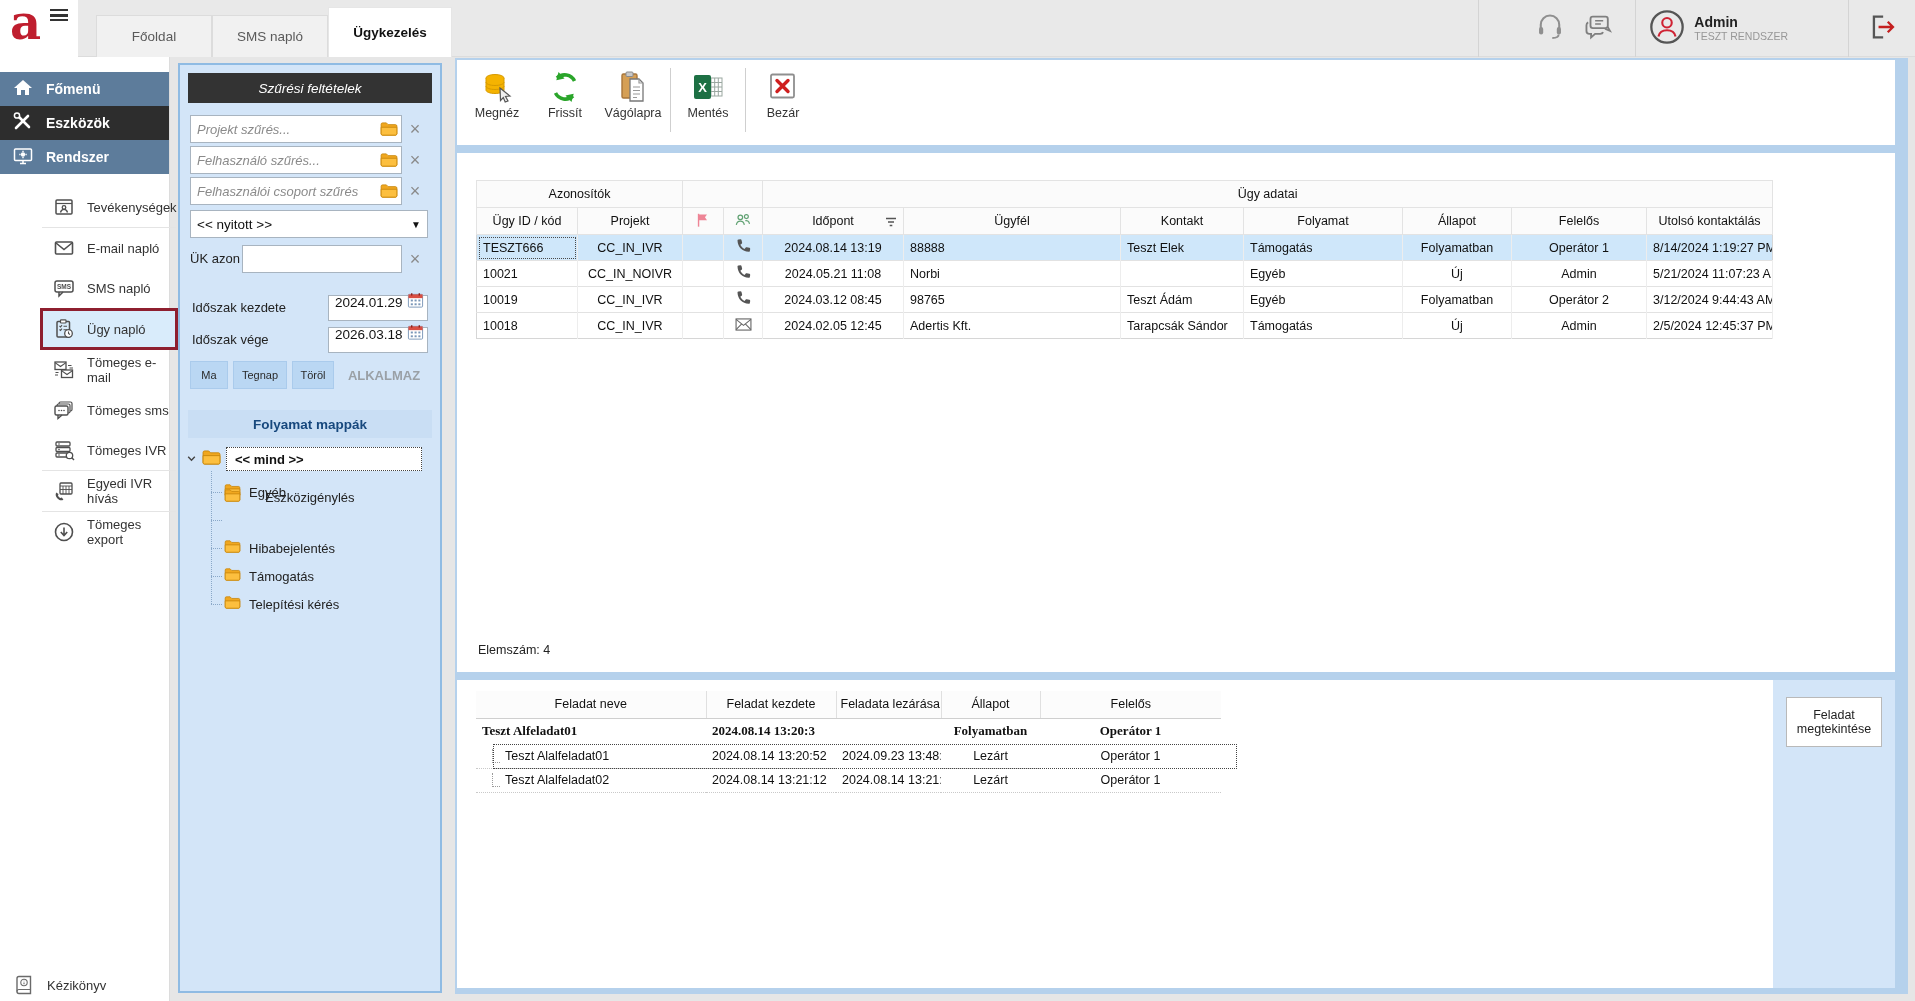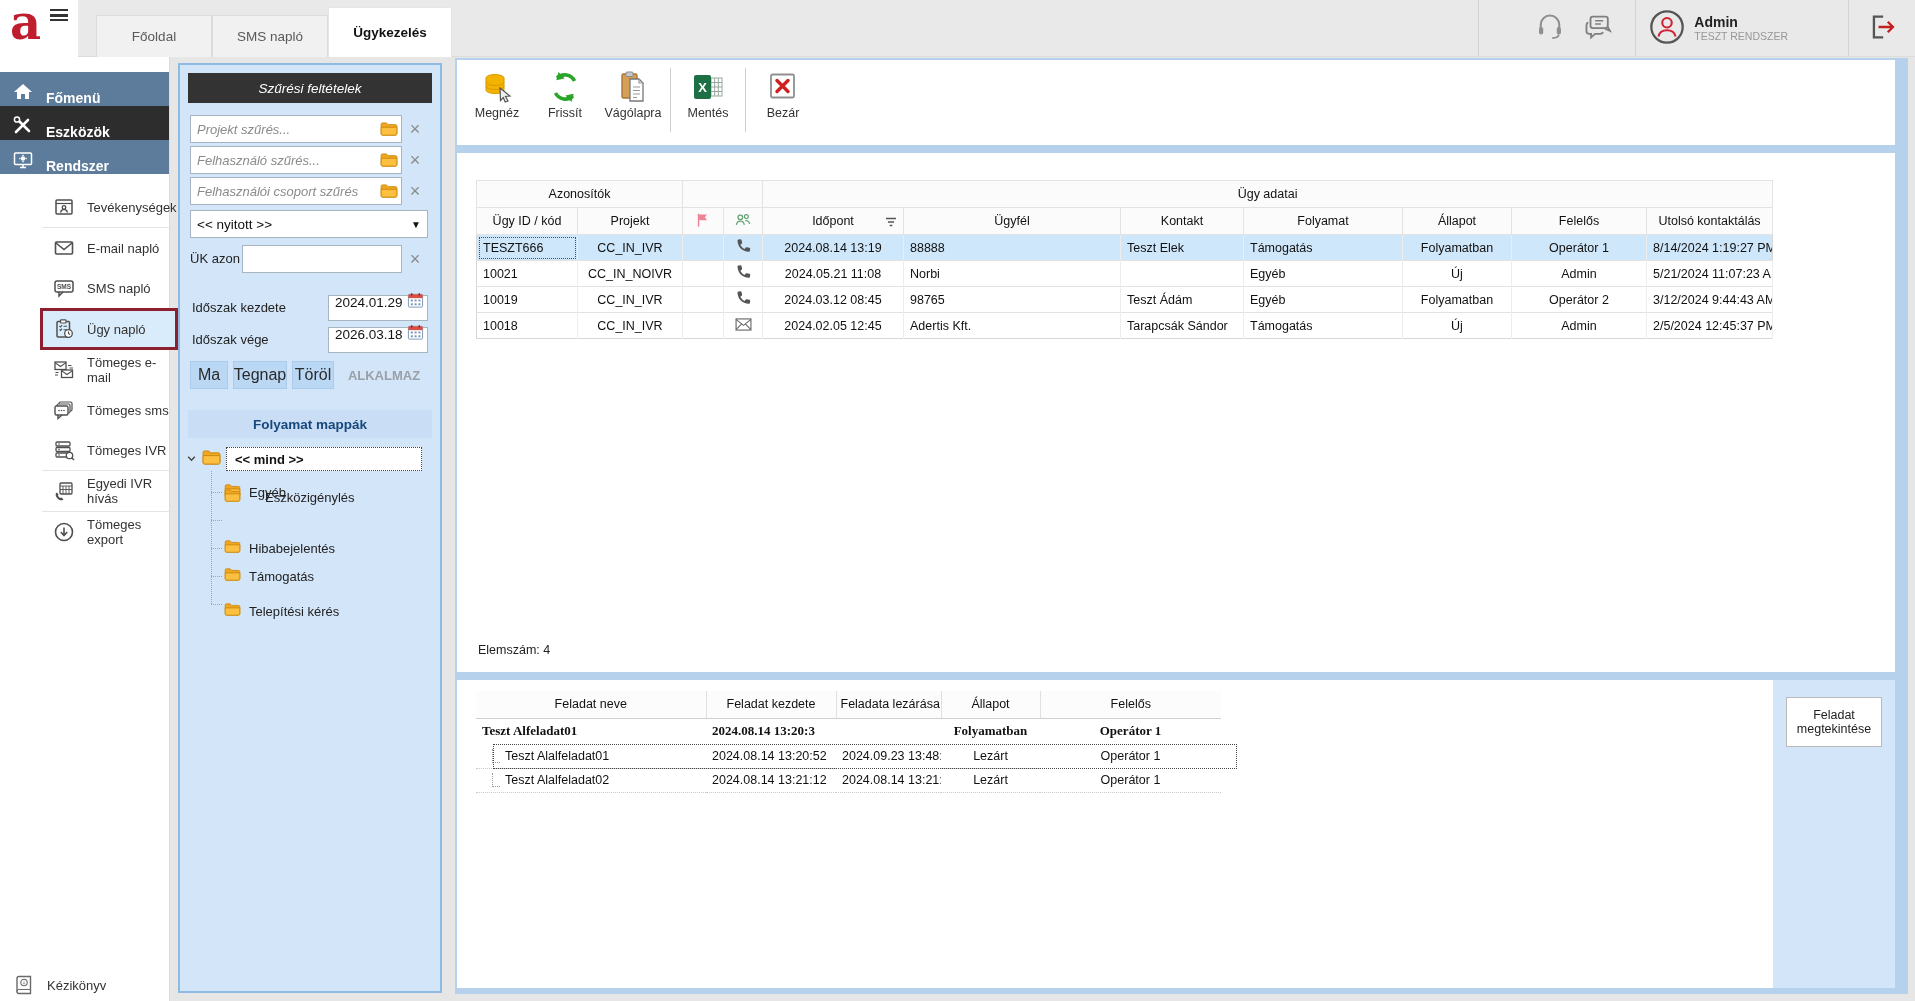--- a/index.html
+++ b/index.html
@@ -17,21 +17,21 @@
   .tab{width:116px;height:42px;margin-top:12px;background:#f1f1f1;border:1px solid #dcdcdc;border-bottom:none;
     display:flex;align-items:center;justify-content:center;font-size:13.5px;color:#5a5a5a;}
   .tab.active{width:124px;height:50px;background:#fff;color:#111;font-weight:600;border-color:#e6e6e6;}
   .topbar-right{position:absolute;right:0;top:0;height:57px;display:flex;align-items:center;}
   .tb-sep{width:1px;height:57px;background:#d4d4d4;}
   .user-name{font-size:14px;font-weight:bold;color:#222;line-height:15px;}
   .user-sys{font-size:10.5px;color:#979797;line-height:13px;}
 
   
   .sidebar{position:absolute;left:0;top:57px;width:170px;height:944px;background:#fff;border-right:1px solid #dcdcdc;}
-  .side-section{height:34px;display:flex;align-items:flex-end;padding-left:12px;gap:12px;color:#fff;font-size:14px;font-weight:600;}
+  .side-section{height:34px;display:flex;align-items:center;padding-left:12px;gap:12px;color:#fff;font-size:14px;font-weight:600;}
   .side-section.slate{background:#5d7c9b;}
   .side-section.dark{background:#2d2d2d;}
   .side-items{position:absolute;left:8px;top:130px;width:170px;padding-left:32px;}
   .side-item{height:40px;display:flex;align-items:center;padding-left:13px;gap:12px;font-size:13px;color:#333;cursor:pointer;}
   .side-item .sicon{width:22px;height:22px;flex:0 0 22px;display:flex;align-items:center;justify-content:center;}
   .side-item.selected{background:#d9ecfb;border:3px solid #8e1f2f;height:42px;padding-left:10px;}
   .side-div{height:1px;background:#e4e4e4;margin:0 2px;}
   .manual{position:absolute;left:0;top:908px;width:170px;}
 
   
@@ -43,21 +43,21 @@
     font-family:"Liberation Sans",sans-serif;color:#222;}
   .fp-input::placeholder{color:#8a8a8a;font-style:italic;}
   .fp-folder{position:absolute;right:40px;top:7px;width:18px;height:14px;pointer-events:none;}
   .fp-x{width:26px;height:28px;display:flex;align-items:center;justify-content:center;color:#8a8a8a;font-size:18px;cursor:pointer;}
   .fp-select{position:absolute;left:10px;width:238px;height:28px;background:#fff;border:1px solid #a8b4c0;
     font-size:13.5px;color:#111;display:flex;align-items:center;padding:0 6px;justify-content:space-between;cursor:pointer;}
   .fp-select .car{font-size:10px;color:#111;}
   .fp-label{font-size:13px;color:#222;line-height:28px;}
   .datebox{width:100px;height:26px;background:#fff;border:1px solid #a8b4c0;display:flex;align-items:center;
     justify-content:space-between;padding:0 3px 12px 6px;font-size:13.5px;color:#111;}
-  .fp-btn{height:28px;background:#bad7f3;color:#2a2a2a;font-size:16px;display:flex;align-items:center;
+  .fp-btn{height:28px;background:#bad7f3;color:#2a2a2a;font-size:11px;display:flex;align-items:center;
     justify-content:center;cursor:pointer;border:1px solid #aacbec;}
   .fp-apply{height:28px;color:#9aa0a6;font-size:13px;font-weight:600;display:flex;align-items:center;justify-content:center;}
   .fm-header{position:absolute;left:8px;top:345px;width:244px;height:28px;background:#c9def4;color:#17487d;
     font-size:13.5px;font-weight:600;display:flex;align-items:center;justify-content:center;}
   .tree-root{position:absolute;left:6px;top:382px;display:flex;align-items:center;gap:5px;}
   .root-box{width:196px;height:24px;border:1px dotted #444;background:#fff;font-size:13px;font-weight:bold;color:#111;
     display:flex;align-items:center;padding-left:8px;}
   .tree-child{position:absolute;left:44px;display:flex;align-items:center;gap:8px;font-size:13px;color:#222;height:24px;}
   .tree-vline{position:absolute;left:31px;top:406px;width:1px;height:133px;border-left:1px dotted #8aa8c8;}
   .tree-hstub{position:absolute;left:31px;width:11px;height:1px;border-top:1px dotted #8aa8c8;}
@@ -447,21 +447,21 @@
         </svg></span>
     <span>Hibabejelentés</span>
   </div>
   <div class="tree-child" style="top:499px;">
     <span><svg width="17" height="13" viewBox="0 0 20 16">
           <path d="M1 2.5 C1 1.7 1.6 1 2.5 1 H7 L9 3 H17.5 C18.3 3 19 3.7 19 4.5 V13.5 C19 14.3 18.3 15 17.5 15 H2.5 C1.6 15 1 14.3 1 13.5 Z" fill="#f0a71f" stroke="#c9880d"></path>
           <path d="M1 6 H19 V13.5 C19 14.3 18.3 15 17.5 15 H2.5 C1.6 15 1 14.3 1 13.5 Z" fill="#fcbf3f" stroke="#c9880d"></path>
         </svg></span>
     <span>Támogatás</span>
   </div>
-  <div class="tree-child" style="top:527px;margin-top:7px;">
+  <div class="tree-child" style="top:527px;">
     <span><svg width="17" height="13" viewBox="0 0 20 16">
           <path d="M1 2.5 C1 1.7 1.6 1 2.5 1 H7 L9 3 H17.5 C18.3 3 19 3.7 19 4.5 V13.5 C19 14.3 18.3 15 17.5 15 H2.5 C1.6 15 1 14.3 1 13.5 Z" fill="#f0a71f" stroke="#c9880d"></path>
           <path d="M1 6 H19 V13.5 C19 14.3 18.3 15 17.5 15 H2.5 C1.6 15 1 14.3 1 13.5 Z" fill="#fcbf3f" stroke="#c9880d"></path>
         </svg></span>
     <span>Telepítési kérés</span>
   </div>
 </div>
 
 <div class="mainpanel">
 

